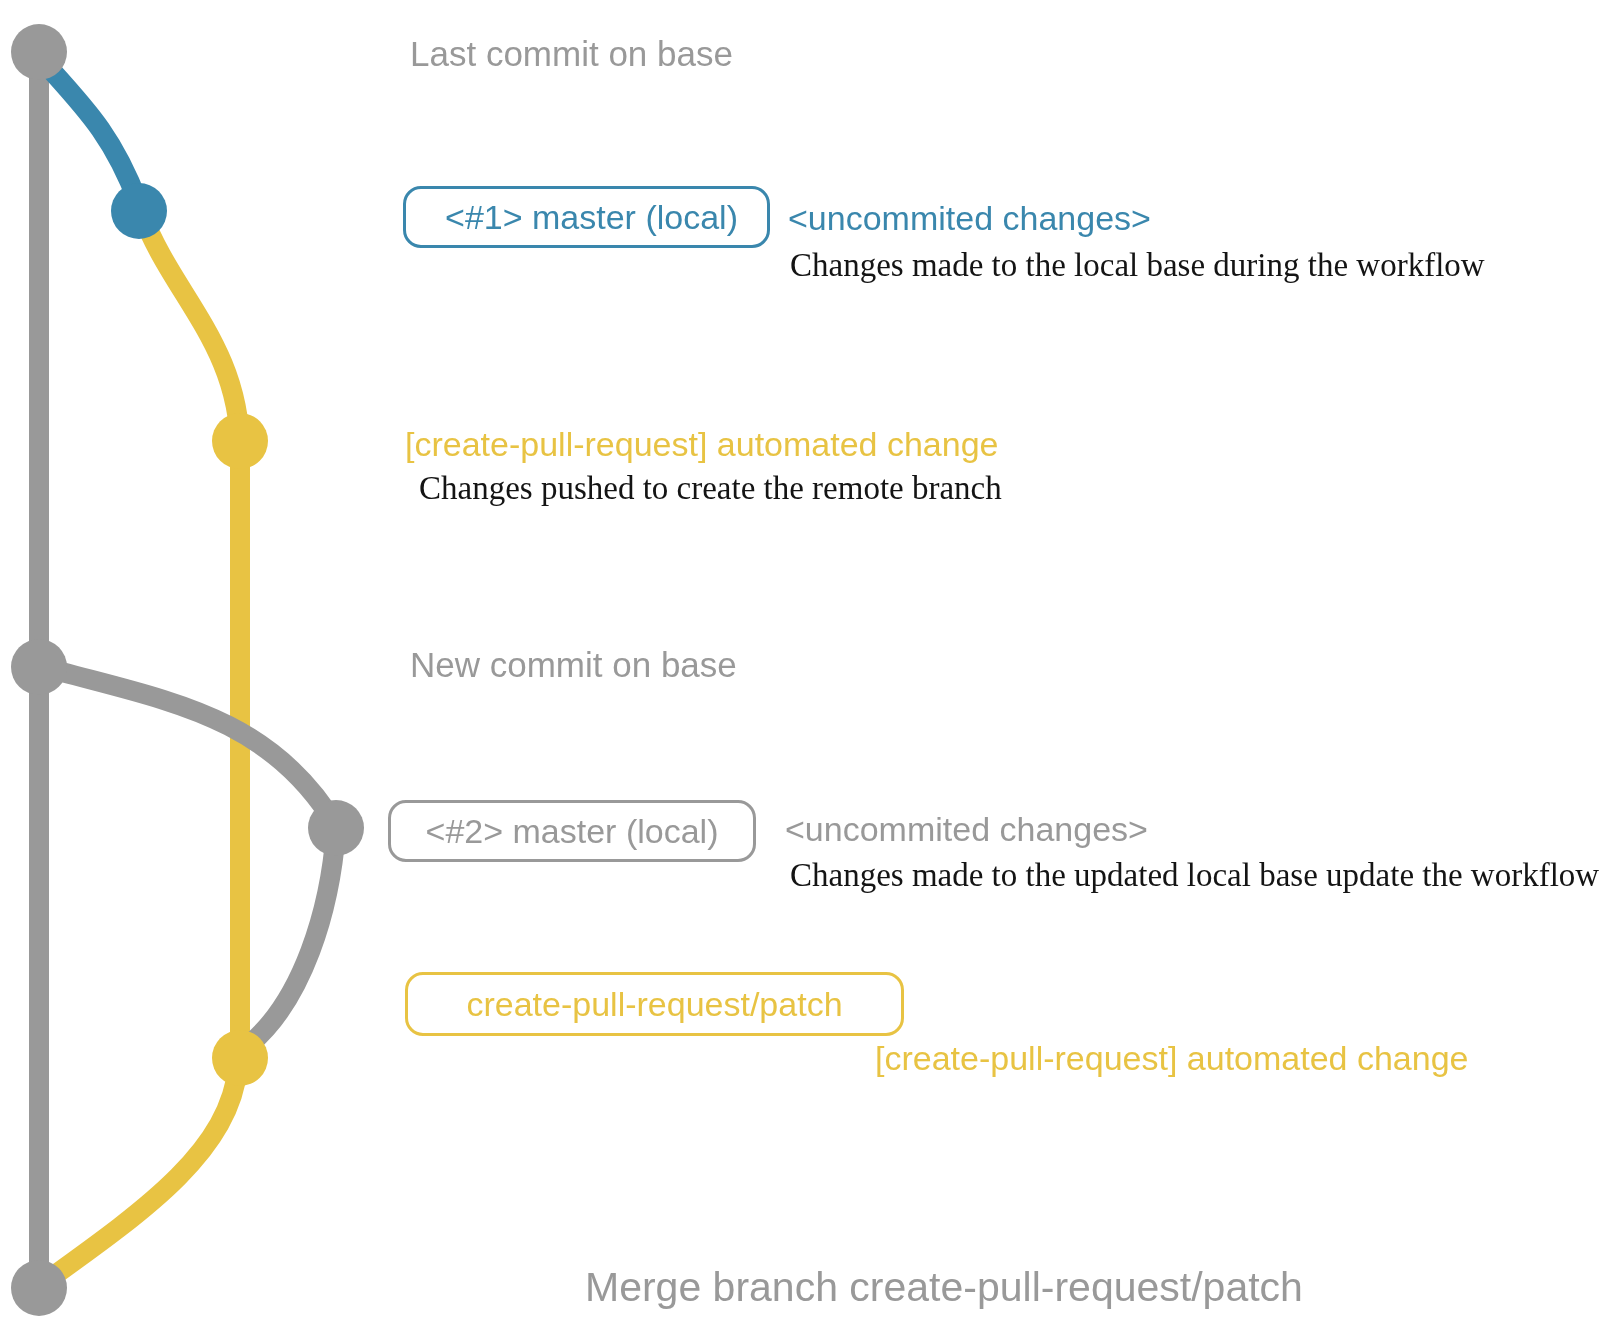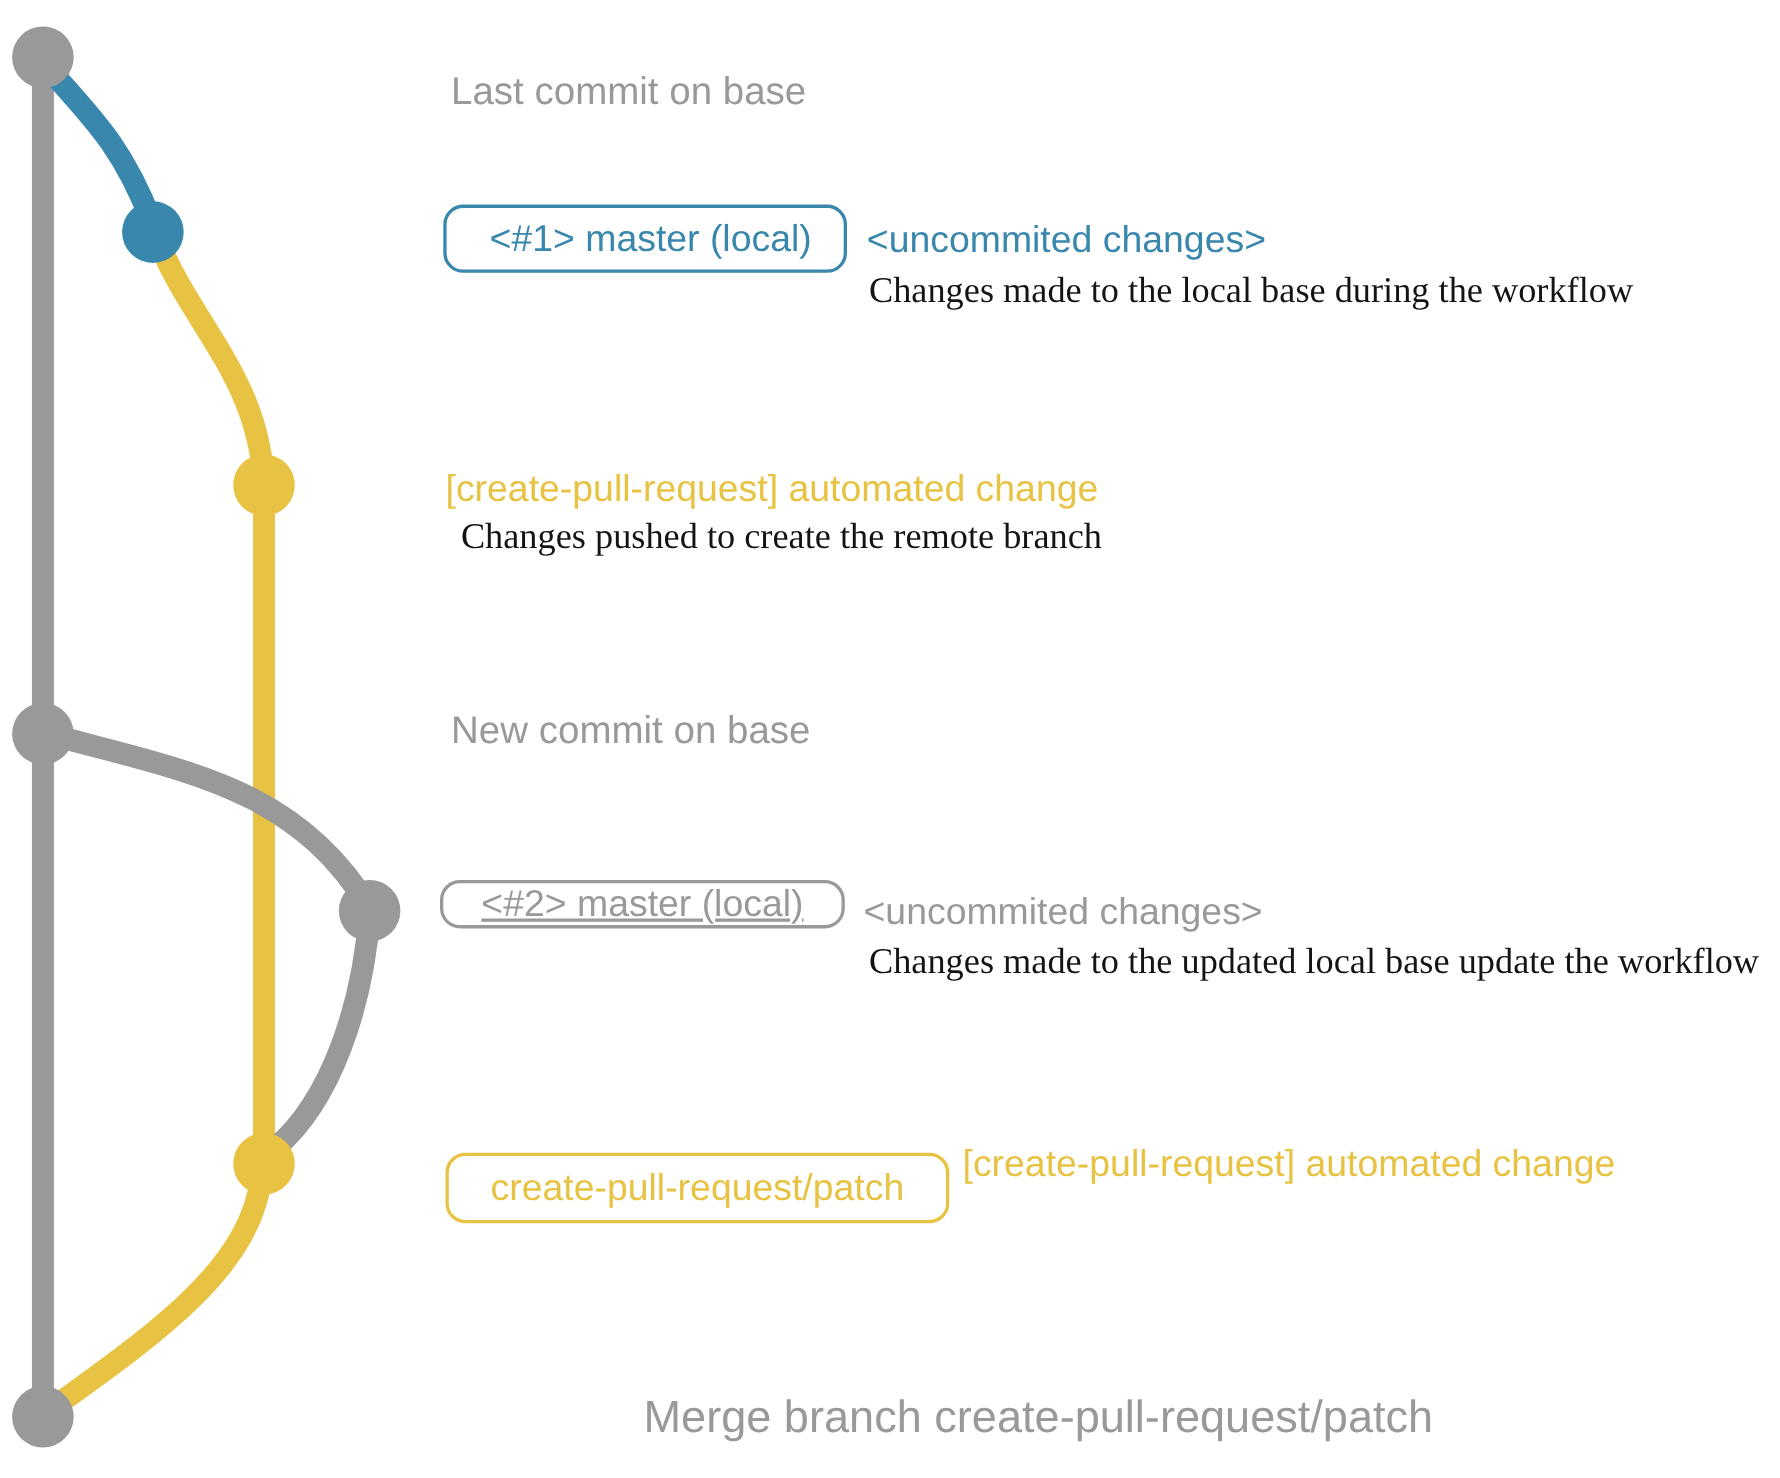--- a/index.html
+++ b/index.html
@@ -73,39 +73,39 @@
 
     <circle class="node-gray" cx="39" cy="52" r="28"></circle>
     <circle class="node-blue" cx="139" cy="211" r="28"></circle>
     <circle class="node-yellow" cx="240" cy="441" r="28"></circle>
     <circle class="node-gray" cx="39" cy="667" r="28"></circle>
     <circle class="node-gray" cx="336" cy="828" r="28"></circle>
     <circle class="node-yellow" cx="240" cy="1058" r="28"></circle>
     <circle class="node-gray" cx="39" cy="1288" r="28"></circle>
   </svg>
 
-  <div class="label gray-text" style="left:410px; top:54px; font-size:35px;margin-top:30px;">Last commit on base</div>
+  <div class="label gray-text" style="left:410px; top:54px; font-size:35px;">Last commit on base</div>
 
   <div class="badge badge-blue" style="left:403px; top:186px; width:367px; height:62px;">
     <span>&lt;#1&gt; master (local)</span>
   </div>
   <div class="label blue-text" style="left:788px; top:219px;">&lt;uncommited changes&gt;</div>
   <div class="label serif-text" style="left:790px; top:265px;">Changes made to the local base during the workflow</div>
 
   <div class="label yellow-text" style="left:405px; top:445px;">[create-pull-request] automated change</div>
   <div class="label serif-text" style="left:419px; top:488px;">Changes pushed to create the remote branch</div>
 
   <div class="label gray-text" style="left:410px; top:665px; font-size:35px;">New commit on base</div>
 
-  <div class="badge badge-gray" style="left:400px; top:800px; width:368px; height:44px;text-decoration:underline;">
+  <div class="badge badge-gray" style="left:388px; top:800px; width:368px; height:62px;">
     <span>&lt;#2&gt; master (local)</span>
   </div>
   <div class="label gray-text" style="left:785px; top:830px;">&lt;uncommited changes&gt;</div>
   <div class="label serif-text" style="left:790px; top:875px;">Changes made to the updated local base update the workflow</div>
 
-  <div class="badge badge-yellow" style="left:405px; top:1048px; width:458px; height:64px;">
+  <div class="badge badge-yellow" style="left:405px; top:972px; width:499px; height:64px;">
     <span>create-pull-request/patch</span>
   </div>
   <div class="label yellow-text" style="left:875px; top:1059px;">[create-pull-request] automated change</div>
 
   <div class="label gray-text" style="left:585px; top:1288px; font-size:41px;">Merge branch create-pull-request/patch</div>
 
 </div>
 
 </body></html>

